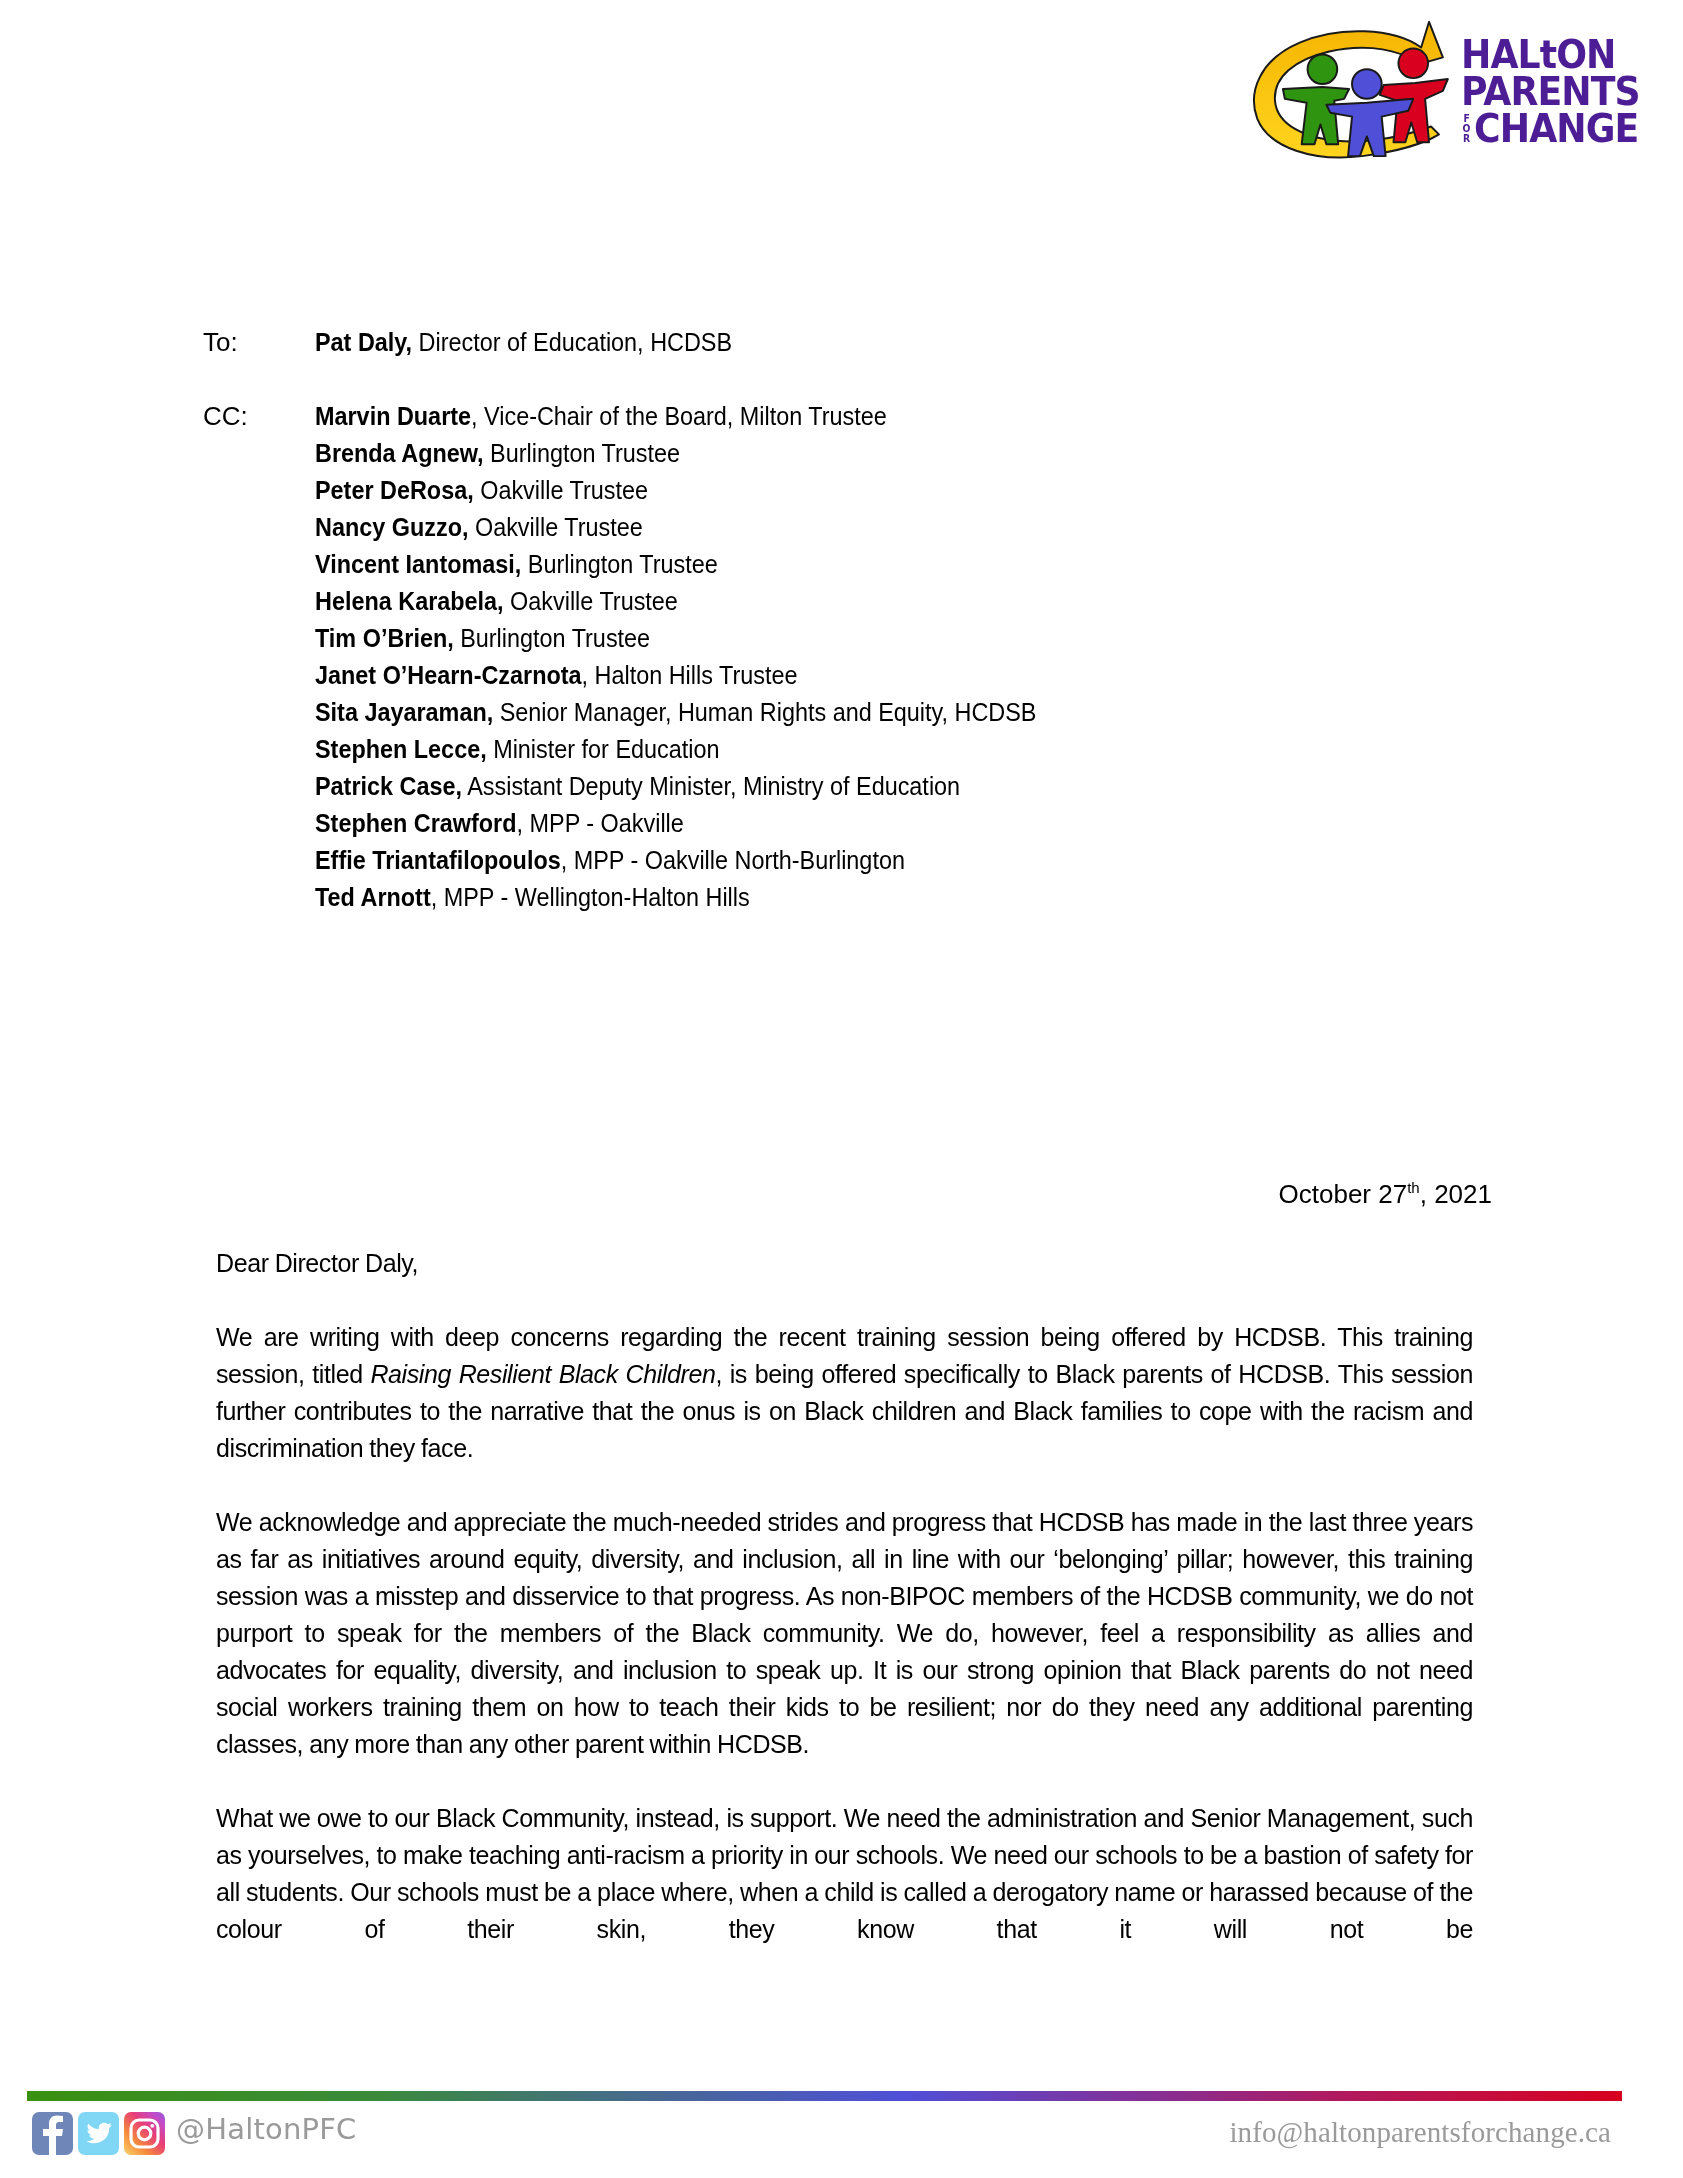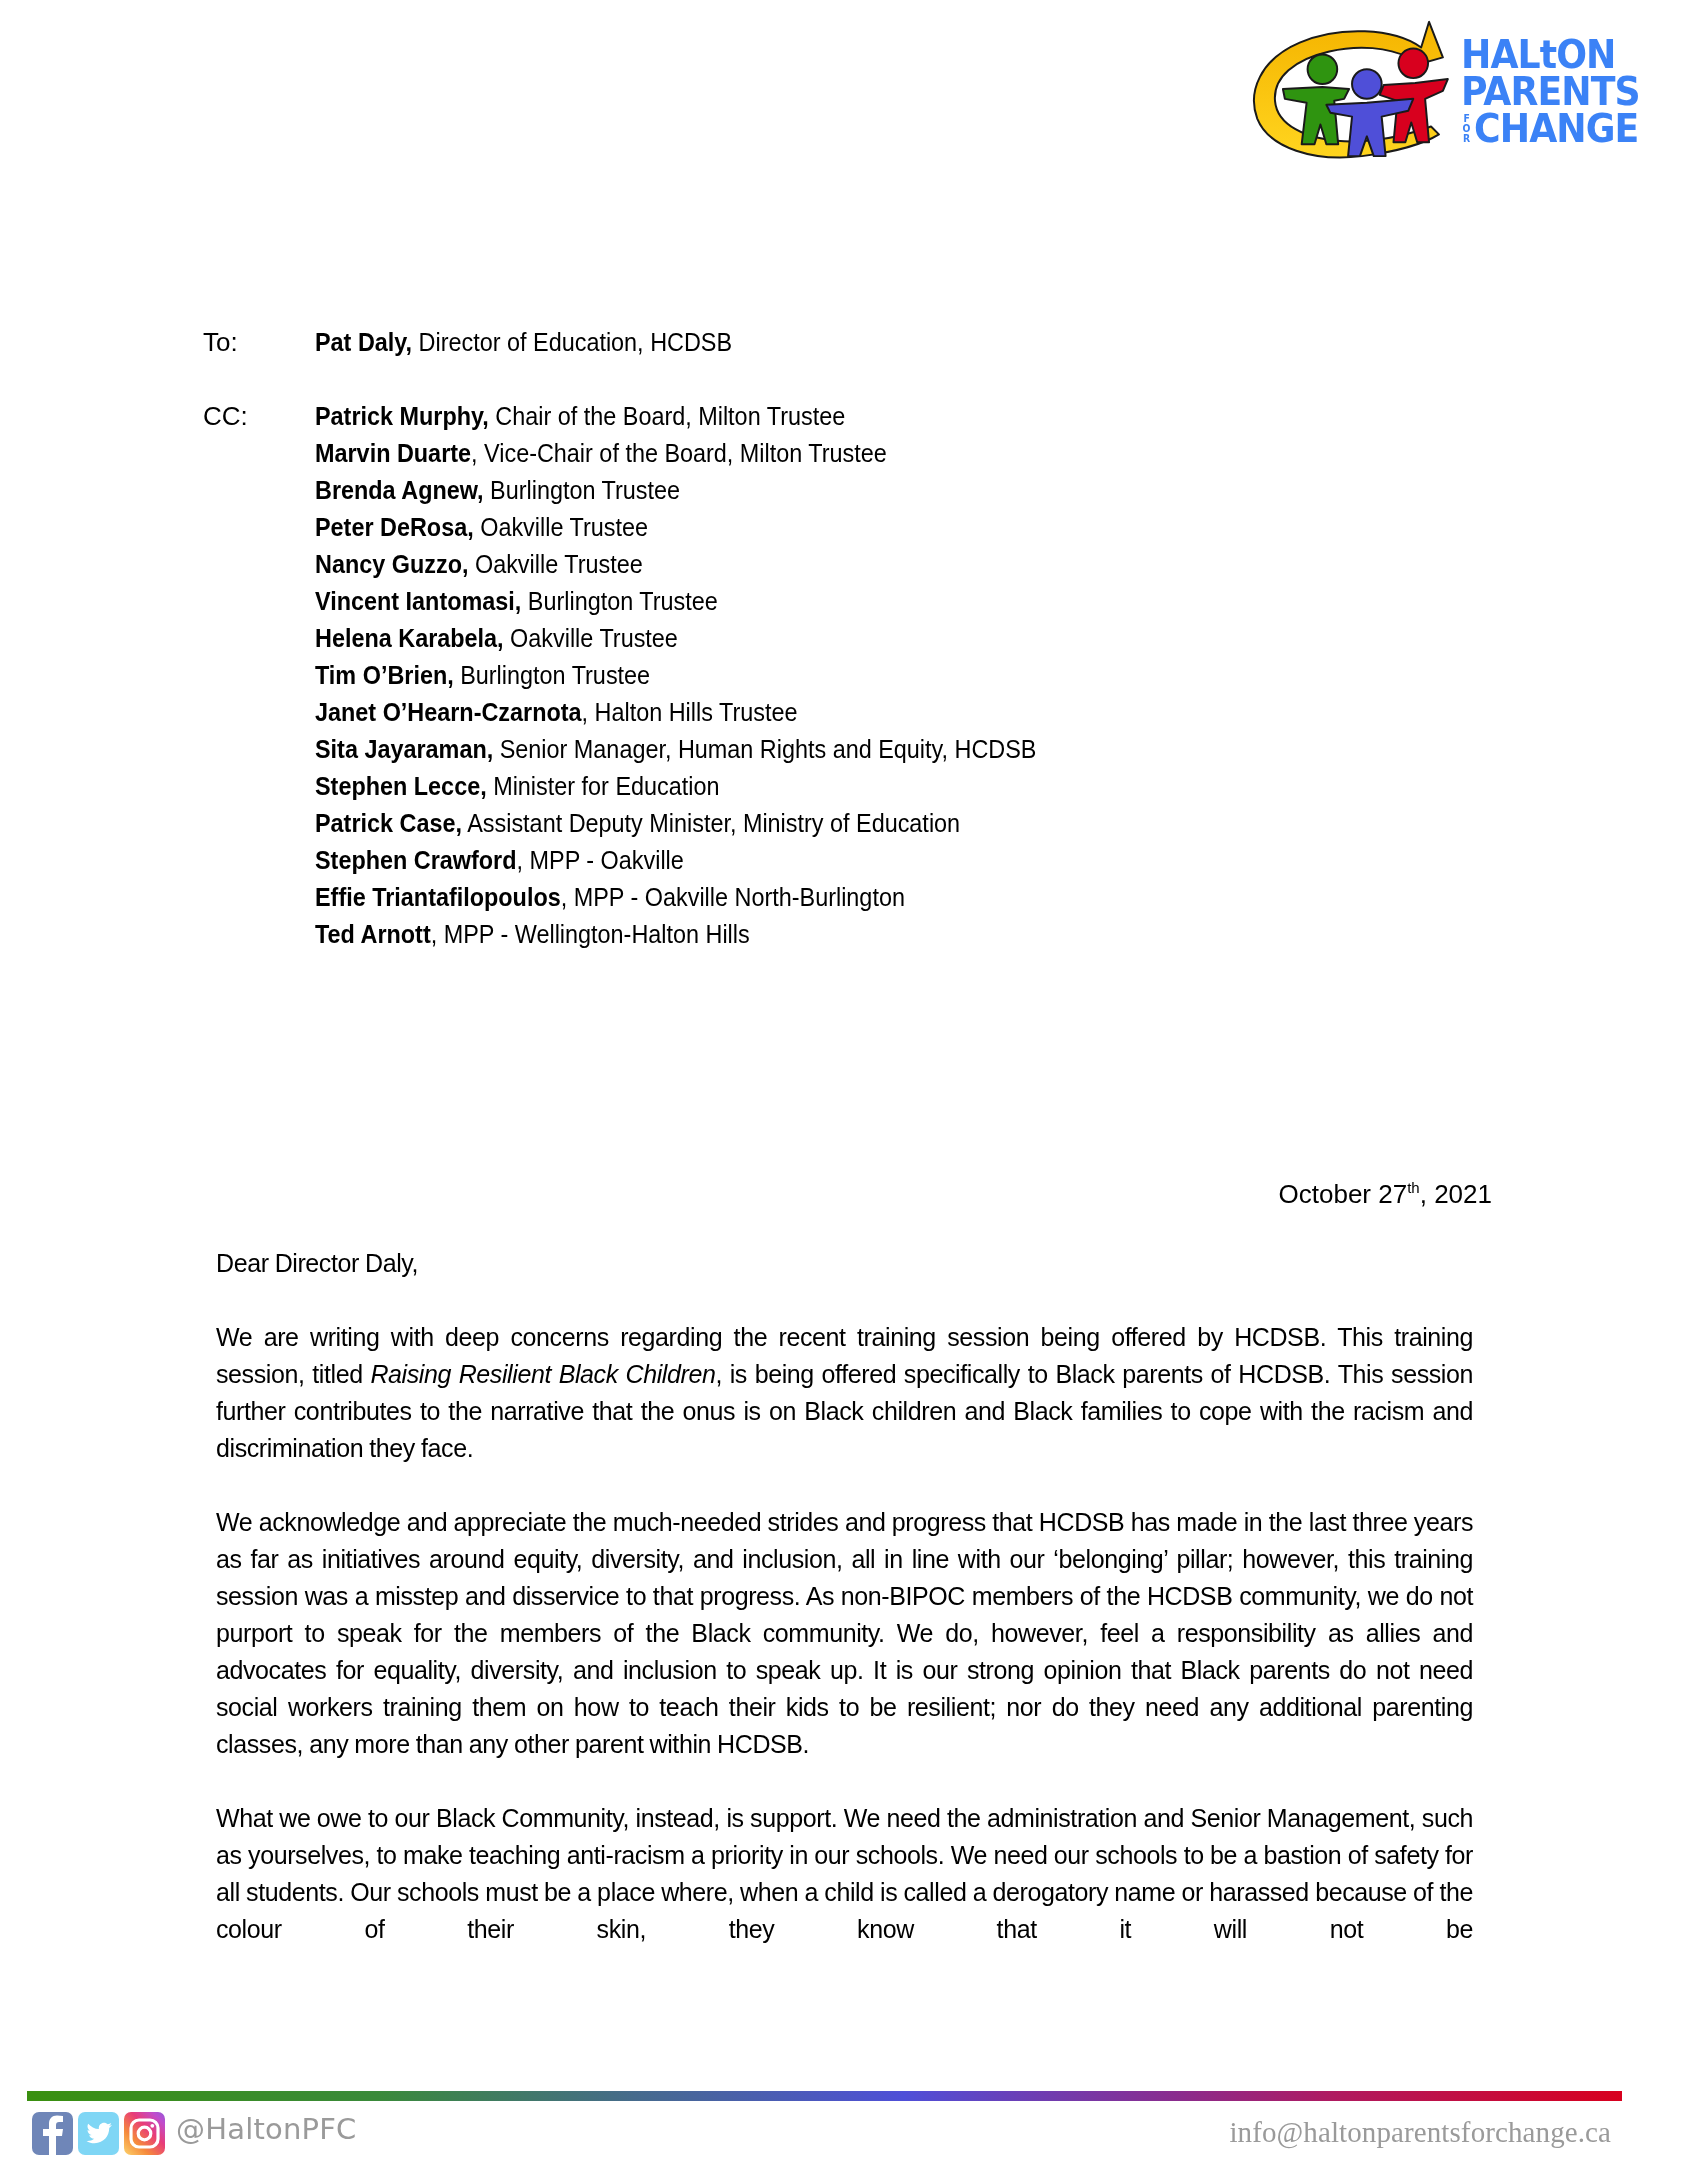--- a/index.html
+++ b/index.html
@@ -2,21 +2,21 @@
 <html><head>
   <meta charset="utf-8">
   <style>
     html, body { margin: 0; padding: 0; background: #ffffff; }
     body { width: 1683px; height: 2178px; position: relative; overflow: hidden;
            font-family: "Liberation Sans", "DejaVu Sans", sans-serif; color: #000; }
 
     
     .logo { position: absolute; left: 1245px; top: 8px; width: 416px; height: 158px; }
     .logo svg.mark { position: absolute; left: 0; top: 0; }
-    .logo-text { position: absolute; left: 216px; top: 28px; color: #3b82f6;
+    .logo-text { position: absolute; left: 216px; top: 28px; color: #4c1d95;
                  font-family: "DejaVu Sans", sans-serif; font-weight: bold; }
     .logo-line { display: block; font-size: 39px; line-height: 37px; letter-spacing: -1px;
                  transform: scaleX(0.93); transform-origin: left center; white-space: nowrap; }
     .logo-line.change { position: relative; padding-left: 14px; }
     .logo-for { position: absolute; left: 0px; top: 4px; width: 12px; font-size: 10px; line-height: 10px;
                 text-align: center; letter-spacing: 0; }
     .logo-for span { display: block; }
 
     
     .addr { position: absolute; left: 203px; top: 324px; font-size: 26px; line-height: 37px; }
@@ -99,21 +99,20 @@
 
 <div class="addr">
   <div class="addr-row">
     <span class="addr-label">To:</span>
     <span class="cond"><b>Pat Daly,</b><span> Director of Education, HCDSB</span></span>
   </div>
   <div class="addr-gap"></div>
   <div class="addr-row">
     <span class="addr-label">CC:</span>
     <div class="cc-list">
-      <div><span class="cond"><b>Patrick Murphy,</b><span> Chair of the Board, Milton Trustee</span></span></div>
       <div><span class="cond"><b>Marvin Duarte</b><span>, Vice-Chair of the Board, Milton Trustee</span></span></div>
       <div><span class="cond"><b>Brenda Agnew,</b><span> Burlington Trustee</span></span></div>
       <div><span class="cond"><b>Peter DeRosa,</b><span> Oakville Trustee</span></span></div>
       <div><span class="cond"><b>Nancy Guzzo,</b><span> Oakville Trustee</span></span></div>
       <div><span class="cond"><b>Vincent Iantomasi,</b><span> Burlington Trustee</span></span></div>
       <div><span class="cond"><b>Helena Karabela,</b><span> Oakville Trustee</span></span></div>
       <div><span class="cond"><b>Tim O’Brien,</b><span> Burlington Trustee</span></span></div>
       <div><span class="cond"><b>Janet O’Hearn-Czarnota</b><span>, Halton Hills Trustee</span></span></div>
       <div><span class="cond"><b>Sita Jayaraman,</b><span> Senior Manager, Human Rights and Equity, HCDSB</span></span></div>
       <div><span class="cond"><b>Stephen Lecce,</b><span> Minister for Education</span></span></div>

